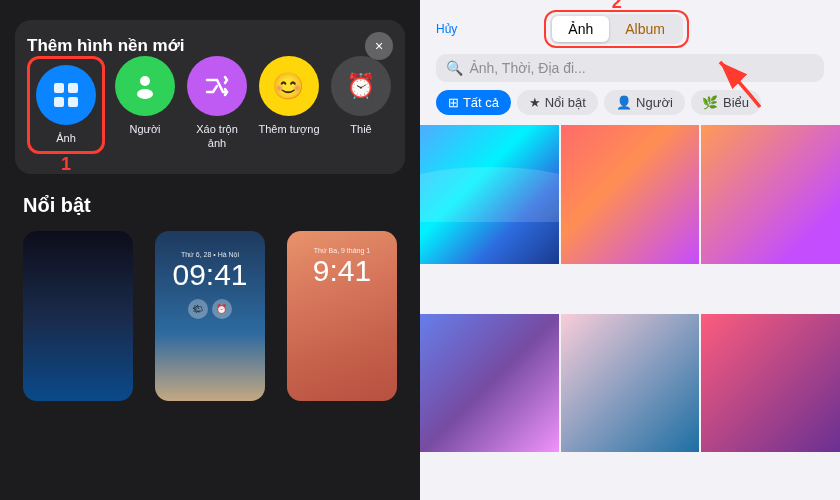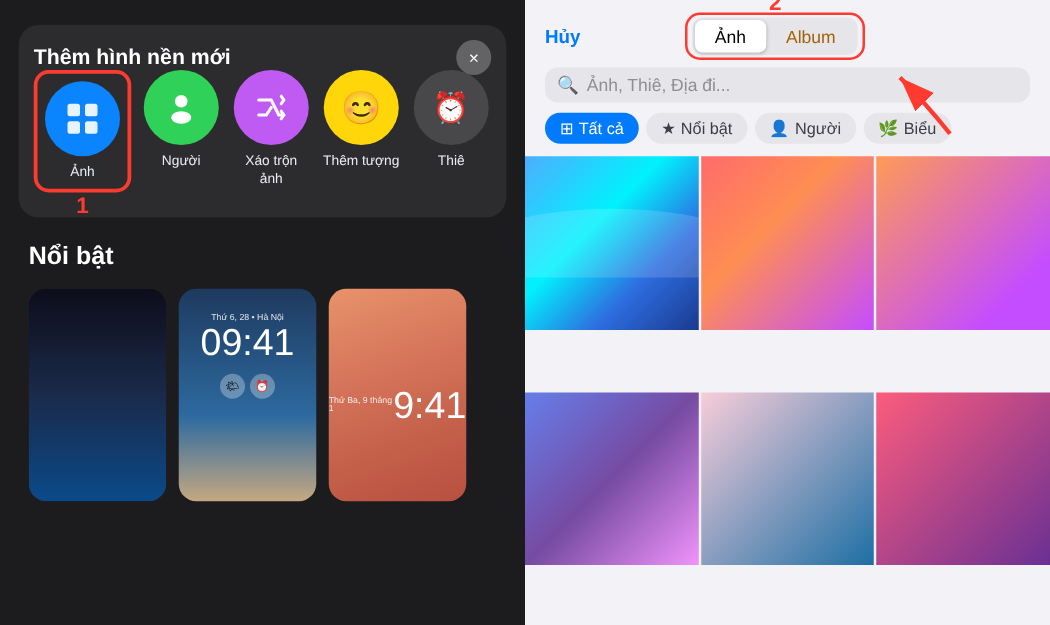--- a/index.html
+++ b/index.html
@@ -128,21 +128,21 @@
     .noi-bat-title {
       color: #ffffff;
       font-size: 20px;
       font-weight: 700;
       margin-bottom: 14px;
     }
 
     .wallpaper-previews {
       display: flex;
       gap: 10px;
-      justify-content: flex-start;
+      justify-content: space-between;
     }
 
     .wallpaper-card {
       width: 110px;
       height: 170px;
       border-radius: 14px;
       overflow: hidden;
       position: relative;
     }
 
@@ -157,21 +157,21 @@
       display: flex;
       flex-direction: column;
       align-items: center;
       padding-top: 16px;
     }
 
     
     .wp3 {
       background: linear-gradient(160deg, #e8926a 0%, #d4735a 40%, #c4604a 70%, #b85040 100%);
       display: flex;
-      flex-direction: row;
+      flex-direction: column;
       align-items: center;
       padding-top: 16px;
     }
 
     
     .right-panel {
       width: 420px;
       height: 500px;
       background: #f2f2f7;
       display: flex;
@@ -185,25 +185,24 @@
 
     .right-top-row {
       display: flex;
       align-items: center;
       justify-content: space-between;
       margin-bottom: 10px;
     }
 
     .huy-btn {
       color: #007aff;
-      font-size: 15px;
+      font-size: 12px;
       cursor: pointer;
       background: none;
       border: none;
-      font-weight: bold;
     }
 
     .tab-group {
       display: flex;
       background: #e5e5ea;
       border-radius: 8px;
       padding: 2px;
       position: relative;
     }
 
@@ -436,21 +435,21 @@
             <button class="tab-btn">Album</button>
           </div>
         </div>
       </div>
 
       <div style="width:48px;"></div>
     </div>
 
     <div class="search-bar">
       <span class="search-icon-svg">🔍</span>
-      <span class="search-placeholder">Ảnh, Thiê, Địa đi...</span>
+      <span class="search-placeholder">Ảnh, Thời, Địa đi...</span>
     </div>
 
     <div class="filter-row">
       <div class="filter-chip active-chip">
         <span>⊞</span>
         <span>Tất cả</span>
       </div>
       <div class="filter-chip inactive-chip">
         <span>★</span>
         <span>Nổi bật</span>

